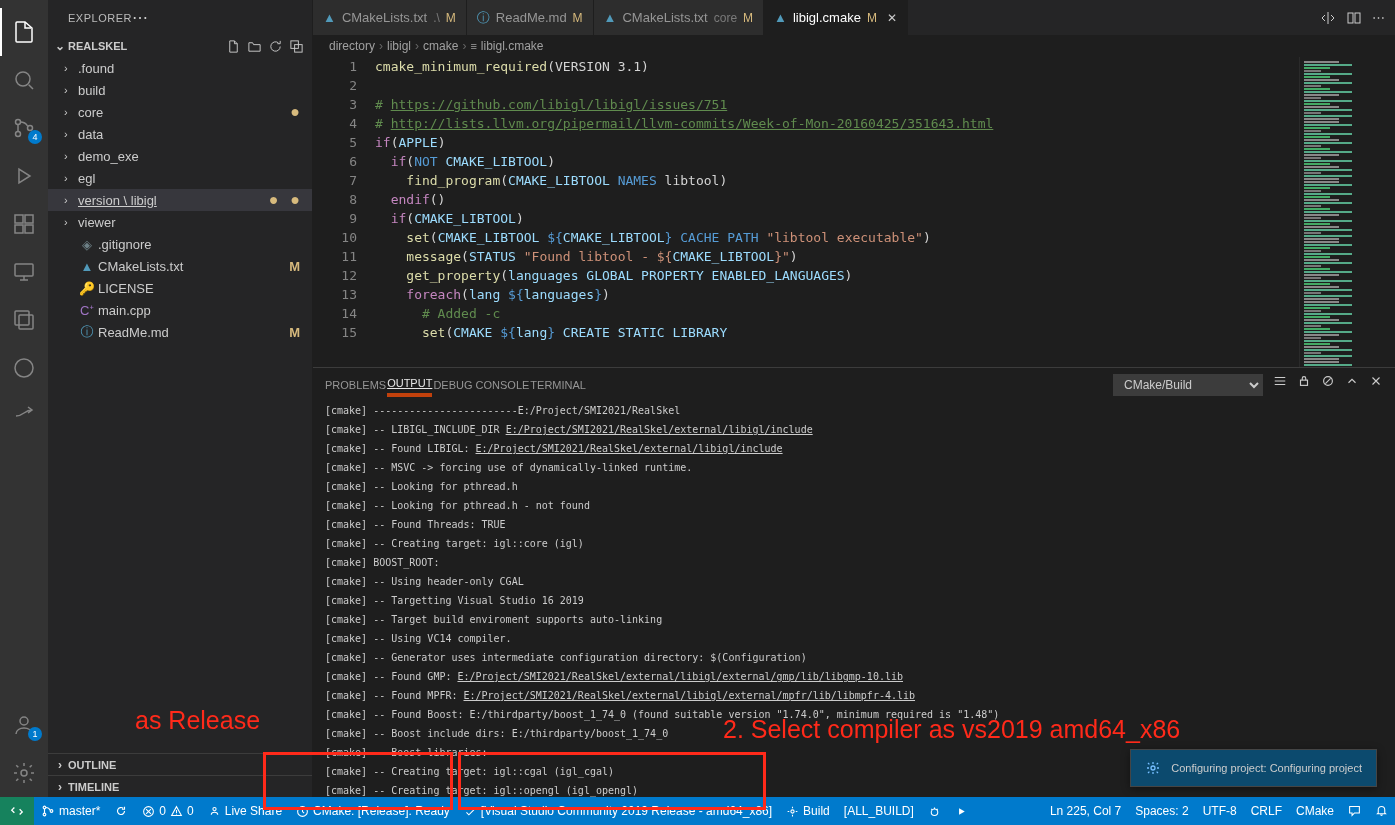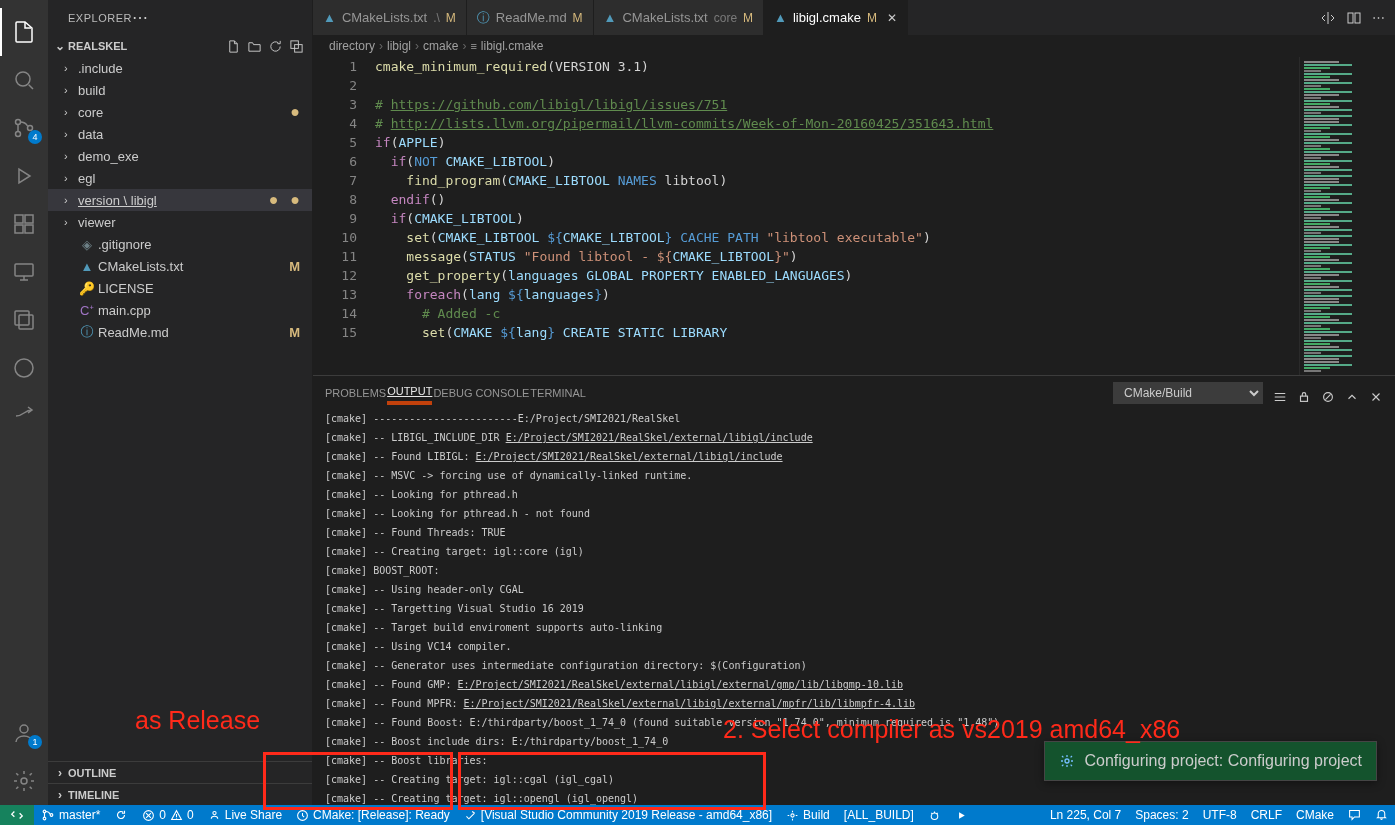--- a/index.html
+++ b/index.html
@@ -140,44 +140,44 @@
   height: 430px; display: flex; flex-direction: column; border-top: 1px solid #3c3c3c;
   background: #1e1e1e;
 }
 .panel-tabs {
   height: 33px; display: flex; align-items: center; padding: 0 12px; gap: 1px;
   font-size: 11px; color: #969696;
 }
 .panel-tab { cursor: pointer; padding: 4px 0;}
 .panel-tab.active { color: #e7e7e7; border-bottom: 4px solid #c2410c; text-decoration: underline; }
 .panel-right {
-  margin-left: auto; display: flex; align-items: flex-end; gap: 10px; color: #ccc;
+  margin-left: auto; display: flex; align-items: flex-start; gap: 10px; color: #ccc;
 }
 .panel-right select {
   background: #3c3c3c; color: #ccc; border: 1px solid #3c3c3c;
   font-size: 12px; padding: 2px 6px; width: 150px;
 }
 .panel-right .ic { cursor: pointer; font-size: 14px;}
 .output {
   flex: 1; overflow: auto; font-family: Consolas, monospace;
   font-size: 10px; line-height: 19px; padding: 0 12px; color: #cccccc;
   white-space: pre-wrap;
 }
 .output .u { text-decoration: underline; }
 
 .toast {
-  position: absolute; right: 18px; bottom: 24px;
-  background: #14532d; border: 1px solid #454545;
+  position: absolute; right: 18px; bottom: 10px;
+  background: #0c4a6e; border: 1px solid #454545;
   padding: 10px 14px; display: flex; align-items: center; gap: 10px;
-  font-size: 16px; color: #ccc; box-shadow: 0 2px 8px rgba(0,0,0,.4);
+  font-size: 11px; color: #ccc; box-shadow: 0 2px 8px rgba(0,0,0,.4);
 }
 .toast .gear { color: #75beff; }
 
 .status-bar {
-  height: 20px; background: #007acc; color: #fff;
+  height: 28px; background: #007acc; color: #fff;
   display: flex; align-items: center; font-size: 12px;
 }
 .status-remote {
   width: 34px; height: 100%; background: #16825d;
   display: flex; align-items: center; justify-content: center;
 }
 .status-item { padding: 0 7px; display: flex; align-items: center; gap: 4px; cursor: pointer; height: 100%;}
 .status-right { margin-left: auto; display: flex; }
 
 .annotation {
@@ -299,21 +299,21 @@
             <svg width="15" height="15" viewBox="0 0 16 16" fill="none" stroke="currentColor" stroke-width="1">
                 <rect x="2" y="2" width="8" height="8"></rect>
                 <rect x="6" y="6" width="8" height="8"></rect>
               </svg>
           </span>
         </span>
       </div>
       <div class="tree" id="tree">
           <div class="tree-row">
             <span class="chev">›</span>
-            <span class="label">.include</span>
+            <span class="label">.found</span>
           </div>
           <div class="tree-row">
             <span class="chev">›</span>
             <span class="label">build</span>
           </div>
           <div class="tree-row">
             <span class="chev">›</span>
             <span class="label">core</span>
             <span class="dot">●</span>
           </div>

